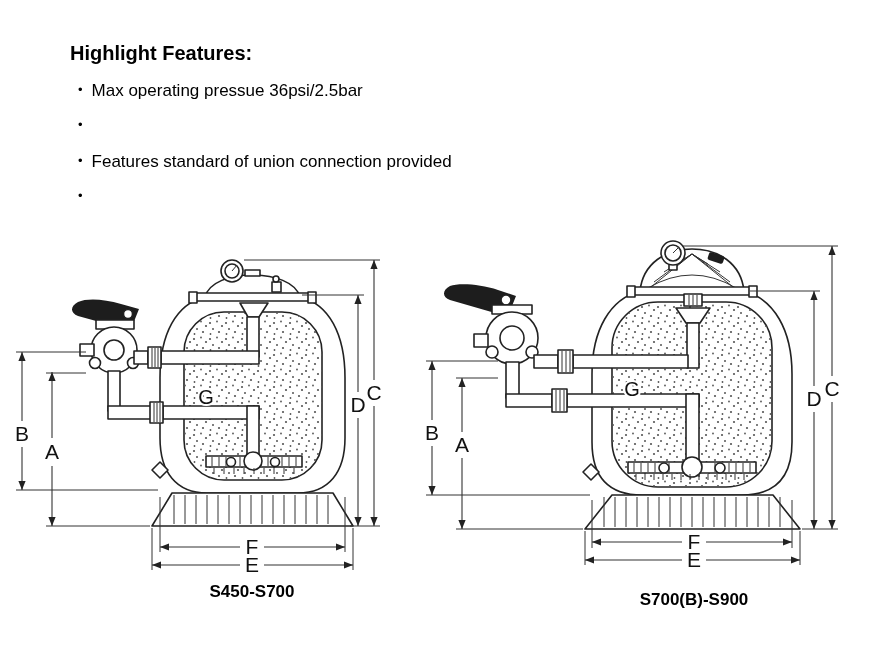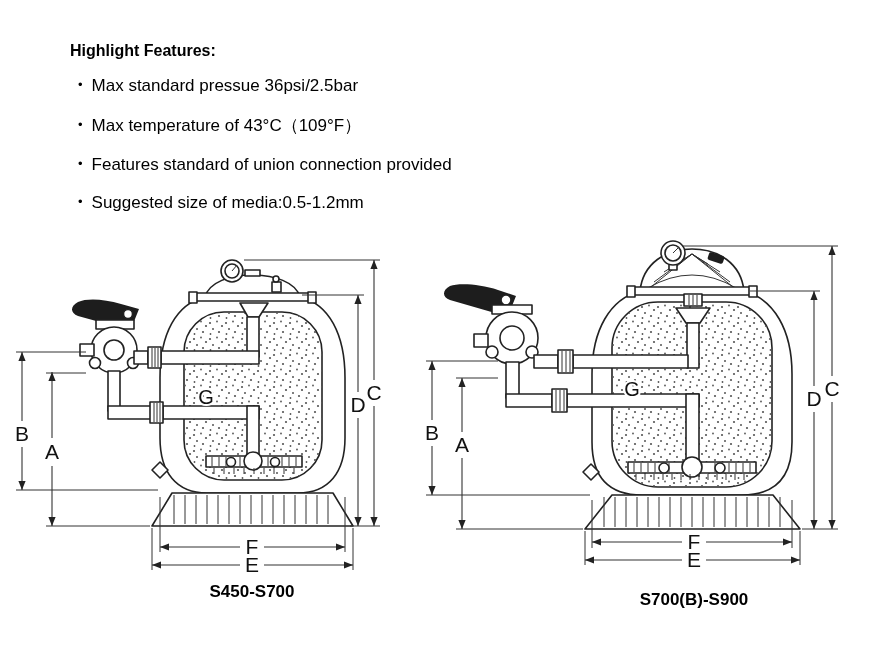--- a/index.html
+++ b/index.html
@@ -1,19 +1,19 @@
 <!DOCTYPE html>
 <html><head>
 <meta charset="utf-8">
 <style>
   html,body{margin:0;padding:0;background:#fff;}
   .page{position:relative;width:870px;height:656px;background:#fff;overflow:hidden;
         font-family:"Liberation Sans",sans-serif;color:#111;}
   .features{position:absolute;left:70px;top:42px;}
-  .features h2{font-size:16px;font-weight:700;margin:0 0 16px 0;color:#000;}
+  .features h2{font-size:20px;font-weight:700;margin:0 0 16px 0;color:#000;}
   .feat-item{display:flex;align-items:baseline;gap:9px;font-size:17px;margin:0 0 18px 8px;color:#000;}
   .feat-item .bullet{font-size:13px;position:relative;top:-2px;}
   svg.drawing{position:absolute;left:0;top:0;}
   svg .s{fill:#fff;stroke:#222;stroke-width:1.6;stroke-linejoin:round;}
   svg .sf{fill:none;stroke:#222;stroke-width:1.6;stroke-linejoin:round;}
   svg .thin{stroke:#333;stroke-width:1;fill:none;}
   svg .dim{stroke:#333;stroke-width:1.1;fill:none;}
   svg .blk{fill:#1d1d1d;stroke:none;}
   svg text.dimlbl{font:400 21px "Liberation Sans",sans-serif;fill:#111;}
   svg text.glbl{font:400 20px "Liberation Sans",sans-serif;fill:#111;paint-order:stroke;stroke:#fff;stroke-width:4px;}
@@ -21,33 +21,31 @@
 </style>
 </head>
 <body>
 
 <div class="page">
 
   <div class="features">
     <h2>Highlight Features:</h2>
     <div class="feat-item">
       <span class="bullet">•</span>
-      <span>Max standard pressue 36psi/2.5bar</span>
+      <span>Max operating pressue 36psi/2.5bar</span>
     </div>
     <div class="feat-item">
       <span class="bullet">•</span>
-      <span>Max temperature of 43°C（109°F）</span>
     </div>
     <div class="feat-item">
       <span class="bullet">•</span>
       <span>Features standard of union connection provided</span>
     </div>
     <div class="feat-item">
       <span class="bullet">•</span>
-      <span>Suggested size of media:0.5-1.2mm</span>
     </div>
   </div>
 
   <svg class="drawing" width="870" height="656" viewBox="0 0 870 656">
     <defs>
       <pattern id="sand" width="16" height="16" patternUnits="userSpaceOnUse">
         <g fill="#555">
           <circle cx="2" cy="3" r="1.1"></circle>
             <circle cx="9" cy="1.5" r="0.9"></circle>
           <circle cx="14" cy="6" r="1.1"></circle>

